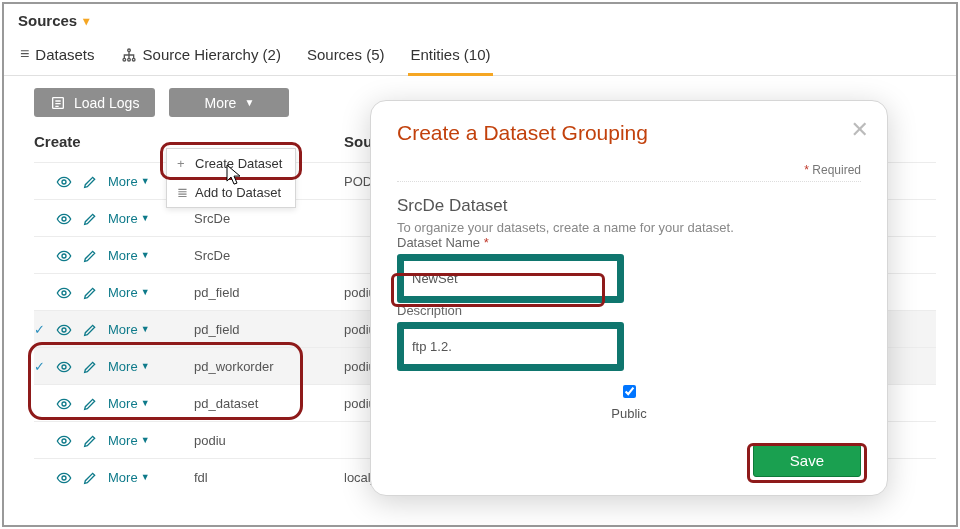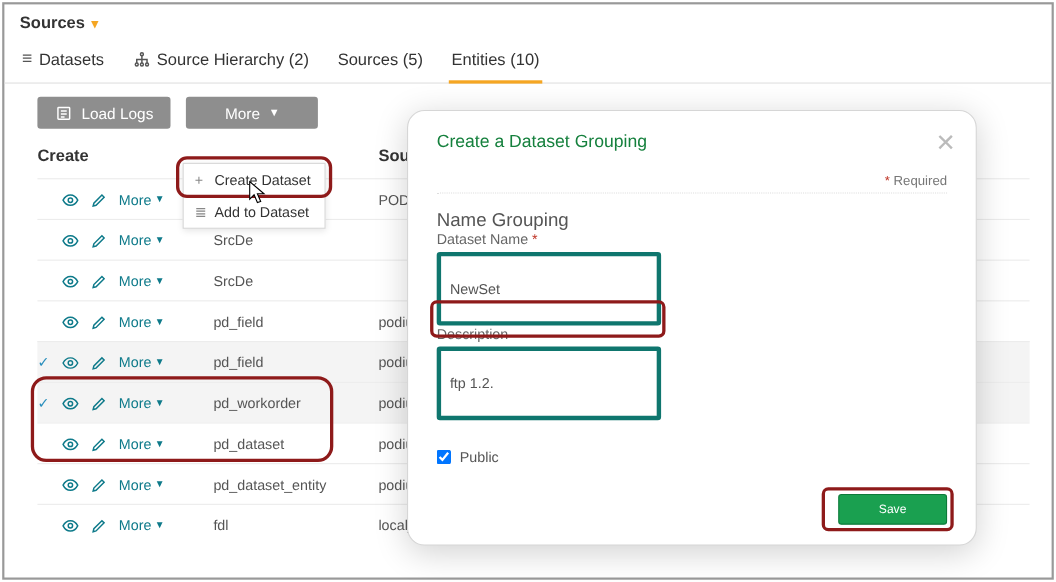--- a/index.html
+++ b/index.html
@@ -166,22 +166,22 @@
     background: #fff;
     border: 1px solid #d6d6d6;
     border-radius: 16px;
     box-shadow: 0 6px 30px rgba(0,0,0,0.18);
     z-index: 10;
     padding: 20px 26px 18px;
     display: flex;
     flex-direction: column;
   }
   .modal-title {
-    font-size: 16px;
-    color: #15803d;
+    font-size: 21px;
+    color: #c2410c;
     font-weight: 400;
   }
   .modal-close {
     position: absolute;
     right: 18px; top: 16px;
     font-size: 22px;
     color: #bbb;
     cursor: pointer;
   }
   .req {
@@ -202,56 +202,57 @@
     font-size: 13px;
     color: #888;
     margin-top: 4px;
   }
   .flabel {
     font-size: 13px;
     color: #666;
   }
   .flabel .star { color: #c0392b; }
   .finput {
-    width: 204px;
-    padding: 22px 8px;
-    border: 4px solid #0f766e;
+    width: 227px;
+    padding: 10px 8px;
+    border: 7px solid #0f766e;
     border-radius: 3px;
     font-size: 13px;
     margin-top: 4px;
     display: block;
     color: #555;
   }
   .callout-input {
     position: absolute;
     left: 20px; top: 172px;
     width: 214px; height: 34px;
     border: 3px solid #8e1a1a;
     border-radius: 6px;
     pointer-events: none;
   }
   .chk-row {
     display: flex; align-items: center; gap: 8px;
-    margin-top: 26px;
+    margin-top: 14px;
     font-size: 13px;
     color: #555;
+    flex-direction: column;
   }
   .modal-footer {
     margin-top: auto;
     display: flex;
     justify-content: flex-end;
     position: relative;
   }
   .save-btn {
     background: #1aa050;
     color: #fff;
     border: 1px solid #0d7a3a;
     border-radius: 3px;
     padding: 7px 36px;
-    font-size: 11px;
+    font-size: 15px;
     cursor: pointer;
   }
   .callout-save {
     position: absolute;
     right: -6px; bottom: -6px;
     width: 120px; height: 40px;
     border: 3px solid #8e1a1a;
     border-radius: 6px;
     pointer-events: none;
   }
@@ -489,21 +490,20 @@
                 <circle cx="12" cy="12" r="3"></circle>
               </svg></span>
             <span class="pen"><svg class="icon" viewBox="0 0 24 24" fill="none" stroke="#0e7a8a" stroke-width="2">
                 <path d="M4 20l4-1 11-11-3-3L5 16l-1 4z"></path>
               </svg></span>
             <span class="more-link">
               <span>More</span>
               <span class="dd">▼</span>
             </span>
           </div>
-          <div>pd_dataset_entity</div>
           <div>podiu</div>
           <div></div>
           <div></div>
           <div></div>
         </div>
         <div class="trow">
           <div class="action-cell">
             <span class="check" style="display: inline-block; width: 12px;"></span>
             <span class="eye"><svg class="icon" viewBox="0 0 24 24" fill="none" stroke="#0e7a8a" stroke-width="2">
                 <path d="M2 12s3.5-7 10-7 10 7 10 7-3.5 7-10 7S2 12 2 12z"></path>
@@ -524,21 +524,22 @@
           <div>4224</div>
         </div>
       </div>
   </div>
   <div class="callout-rows"></div>
 
   <div class="modal">
     <div class="modal-title">Create a Dataset Grouping</div>
     <span class="modal-close">✕</span>
     <div class="req"><span class="star">*</span> <span>Required</span></div>
-    <div class="section-h">Name Grouping</div>
+    <div class="section-h">SrcDe Dataset</div>
+    <div class="section-sub">To organize your datasets, create a name for your dataset.</div>
     <div class="flabel"><span>Dataset Name</span> <span class="star">*</span></div>
     <input class="finput" value="NewSet" style="">
     <div class="callout-input"></div>
     <div class="flabel">Description</div>
     <input class="finput" value="ftp 1.2." style="">
     <label class="chk-row">
       <input type="checkbox" checked="" style="">
       <span>Public</span>
     </label>
     <div class="modal-footer">

